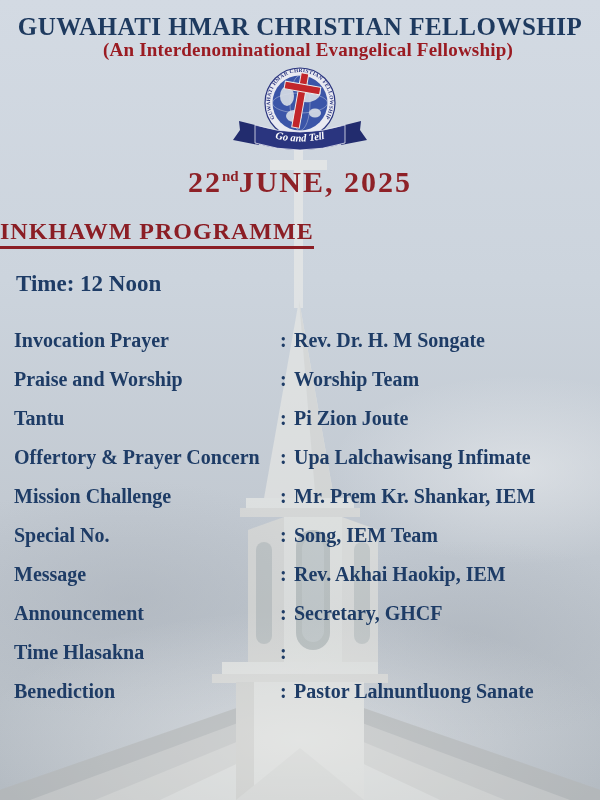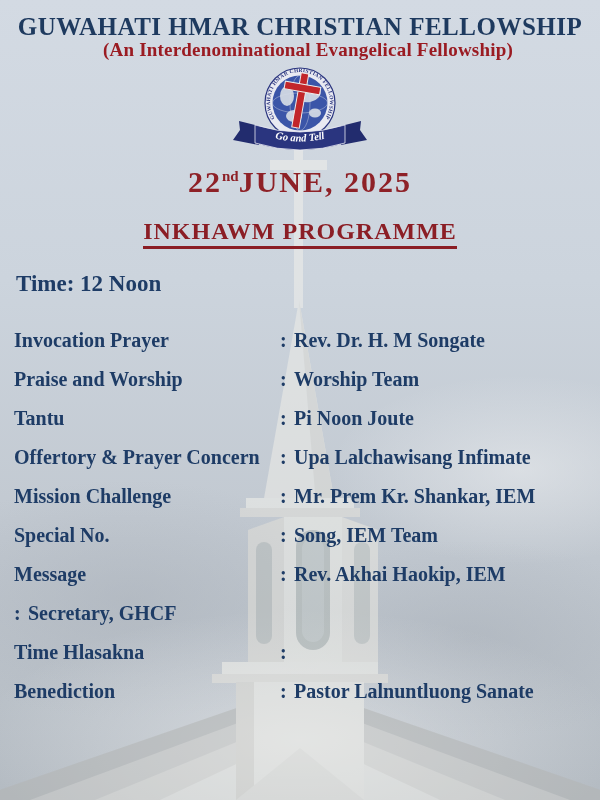--- a/index.html
+++ b/index.html
@@ -31,21 +31,21 @@
   }
   .date {
     position: absolute; top: 164px; left: 0; right: 0;
     text-align: center; font-size: 30px; letter-spacing: 2px;
     color: #8e2127; line-height: 1.2;
   }
   .date sup { font-size: 15px; letter-spacing: 0; }
   .date .daterest { }
 
   .prog-title-wrap {
-    position: absolute; top: 218px; left: 0; right: 0; text-align: center;
+    position: absolute; top: 218px; left: 0; right: 0; 
   }
   .prog-title {
     display: inline-block; font-size: 24px; letter-spacing: 1px;
     color: #8b1e25; border-bottom: 3px solid #8b1e25; padding-bottom: 1px;
   }
   .time {
     position: absolute; top: 271px; left: 16px;
     font-size: 23px; color: #1e3c66;
   }
   .rows {
@@ -179,21 +179,21 @@
         <span class="value">Rev. Dr. H. M Songate</span>
       </div>
       <div class="row">
         <span class="label">Praise and Worship</span>
         <span class="colon">:</span>
         <span class="value">Worship Team</span>
       </div>
       <div class="row">
         <span class="label">Tantu</span>
         <span class="colon">:</span>
-        <span class="value">Pi Noon Joute</span>
+        <span class="value">Pi Zion Joute</span>
       </div>
       <div class="row">
         <span class="label">Offertory &amp; Prayer Concern</span>
         <span class="colon">:</span>
         <span class="value">Upa Lalchawisang Infimate</span>
       </div>
       <div class="row">
         <span class="label">Mission Challenge</span>
         <span class="colon">:</span>
         <span class="value">Mr. Prem Kr. Shankar, IEM</span>
@@ -202,20 +202,21 @@
         <span class="label">Special No.</span>
         <span class="colon">:</span>
         <span class="value">Song, IEM Team</span>
       </div>
       <div class="row">
         <span class="label">Message</span>
         <span class="colon">:</span>
         <span class="value">Rev. Akhai Haokip, IEM</span>
       </div>
       <div class="row">
+        <span class="label">Announcement</span>
         <span class="colon">:</span>
         <span class="value">Secretary, GHCF</span>
       </div>
       <div class="row">
         <span class="label">Time Hlasakna</span>
         <span class="colon">:</span>
         <span class="value"></span>
       </div>
       <div class="row">
         <span class="label">Benediction</span>

